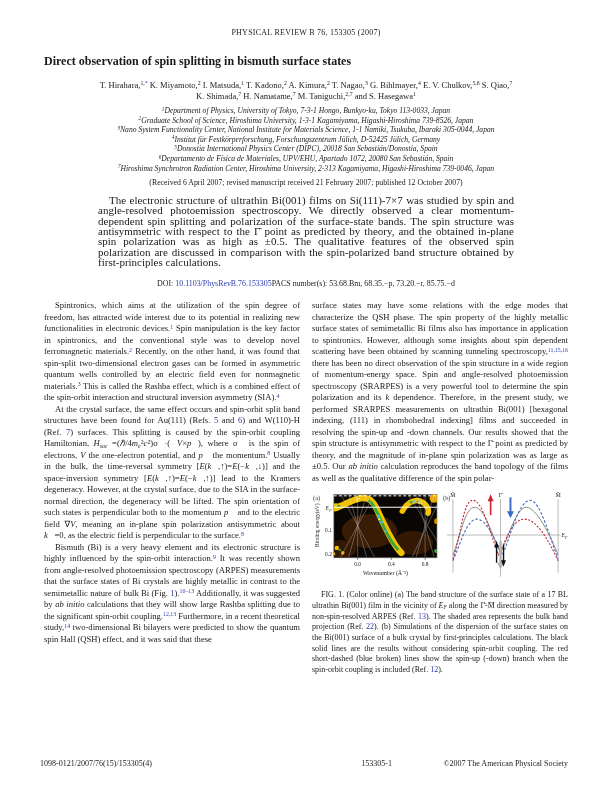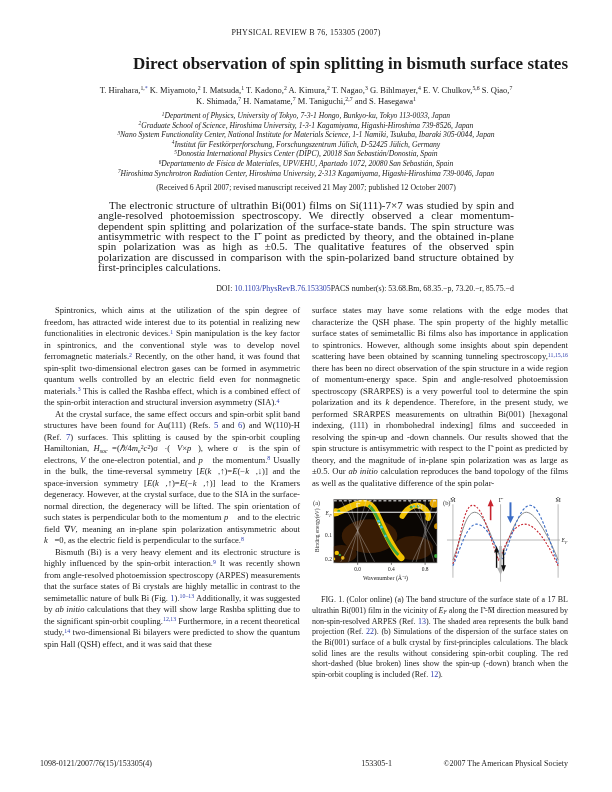--- a/index.html
+++ b/index.html
@@ -12,28 +12,28 @@
     font-family:"Liberation Serif", serif;
     color:#1a1a1a;
     overflow:hidden;
   }
   .b{font-weight:normal}
   .i{font-style:italic}
   .sup{font-size:68%;position:relative;top:-0.45em;line-height:0}
   .sub{font-size:68%;position:relative;top:0.28em;line-height:0}
   .link{color:var(--link)}
   .journal-header{font-size:8px;text-align:center;letter-spacing:.25px}
-  .title{font-size:17px;font-weight:bold;text-align:right;margin:17px 0 0 0;}
+  .title{font-size:12px;font-weight:bold;text-align:left;margin:17px 0 0 0;}
   .authors{font-size:8.5px;text-align:center;line-height:11px;}
   .authors-block{margin-top:11px}
   .affils{margin-top:4px}
   .affil{font-size:7.6px;font-style:italic;text-align:center;line-height:9.6px}
   .received{font-size:7.8px;text-align:center;margin-top:5px}
   .abstract{font-size:11px;line-height:10.3px;margin:8px 54px 0 54px;text-align:justify;text-indent:11px}
-  .meta-row{display:flex;justify-content:flex-end;font-size:7.9px;margin:12px 54px 0 54px}
+  .meta-row{display:flex;justify-content:center;font-size:7.9px;margin:12px 54px 0 54px}
   .columns{display:flex;gap:12px;margin-top:12px;height:450px;overflow:hidden}
   .col{width:256px;font-size:8.6px;line-height:11.5px;text-align:justify}
   .col p{margin:0;text-indent:11px}
   .col p.noindent{text-indent:0}
   .figure{display:flex;justify-content:center;align-items:flex-end;gap:2px;margin:7px 0 4px 0}
   .caption{font-size:8px;line-height:10.7px;text-align:justify;text-indent:9px;margin-top:4px}
   .footer{position:absolute;left:40px;right:44px;bottom:24px;display:flex;font-size:8px}
   .footer span{flex:1}
   .footer .fc{text-align:right}
   .footer .fr{text-align:right}
@@ -56,21 +56,21 @@
   <div class="affils">
     <div class="affil"><span class="sup">1</span>Department of Physics, University of Tokyo, 7-3-1 Hongo, Bunkyo-ku, Tokyo 113-0033, Japan</div>
     <div class="affil"><span class="sup">2</span>Graduate School of Science, Hiroshima University, 1-3-1 Kagamiyama, Higashi-Hiroshima 739-8526, Japan</div>
     <div class="affil"><span class="sup">3</span>Nano System Functionality Center, National Institute for Materials Science, 1-1 Namiki, Tsukuba, Ibaraki 305-0044, Japan</div>
     <div class="affil"><span class="sup">4</span>Institut für Festkörperforschung, Forschungszentrum Jülich, D-52425 Jülich, Germany</div>
     <div class="affil"><span class="sup">5</span>Donostia International Physics Center (DIPC), 20018 San Sebastián/Donostia, Spain</div>
     <div class="affil"><span class="sup">6</span>Departamento de Física de Materiales, UPV/EHU, Apartado 1072, 20080 San Sebastián, Spain</div>
     <div class="affil"><span class="sup">7</span>Hiroshima Synchrotron Radiation Center, Hiroshima University, 2-313 Kagamiyama, Higashi-Hiroshima 739-0046, Japan</div>
   </div>
 
-  <div class="received">(Received 6 April 2007; revised manuscript received 21 May 2007; published 12 October 2007)</div>
+  <div class="received">(Received 6 April 2007; revised manuscript received 21 February 2007; published 12 October 2007)</div>
 
   <div class="abstract">The electronic structure of ultrathin Bi(001) films on Si(111)-7×7 was studied by spin and angle-resolved photoemission spectroscopy. We directly observed a clear momentum-dependent spin splitting and polarization of the surface-state bands. The spin structure was antisymmetric with respect to the Γ̄ point as predicted by theory, and the obtained in-plane spin polarization was as high as ±0.5. The qualitative features of the observed spin polarization are discussed in comparison with the spin-polarized band structure obtained by first-principles calculations.</div>
 
   <div class="meta-row">
     <span><span>DOI:</span> <span class="link">10.1103/PhysRevB.76.153305</span></span>
     <span>PACS number(s):  53.68.Bm, 68.35.−p, 73.20.−r, 85.75.−d</span>
   </div>
 
   <div class="columns">
     <div class="col">

